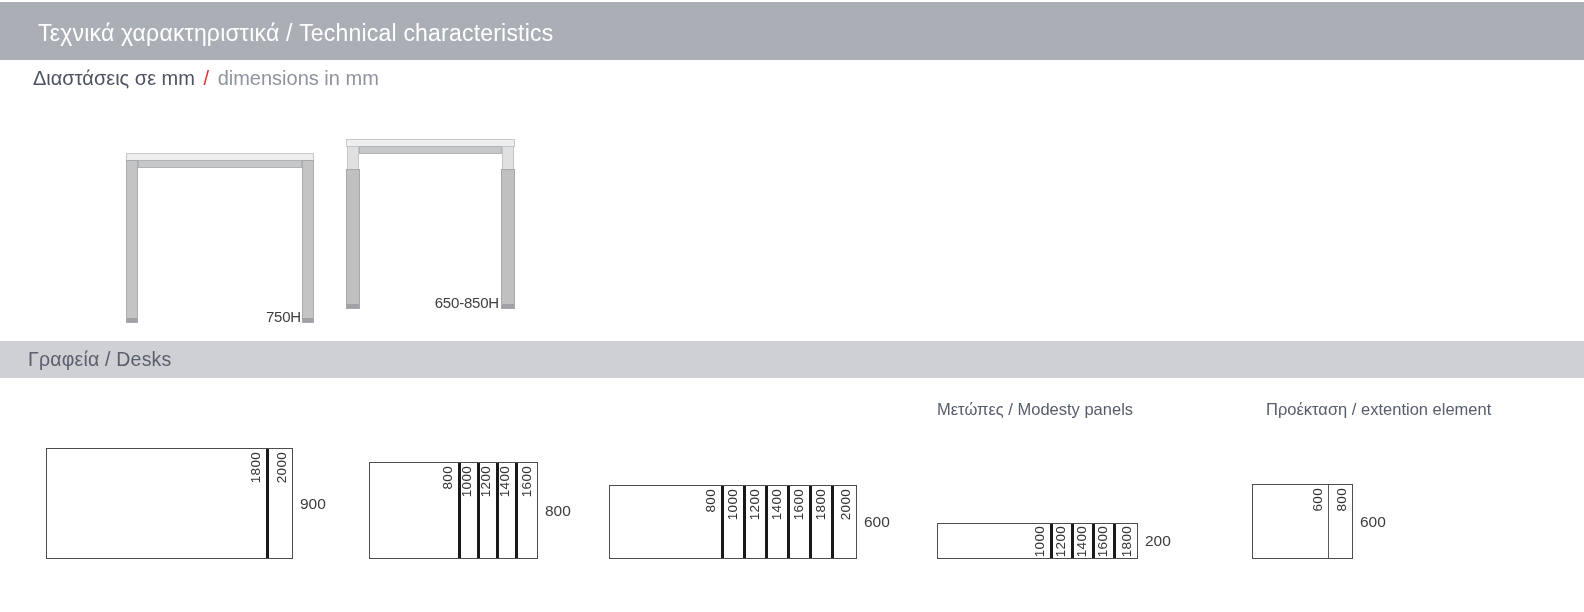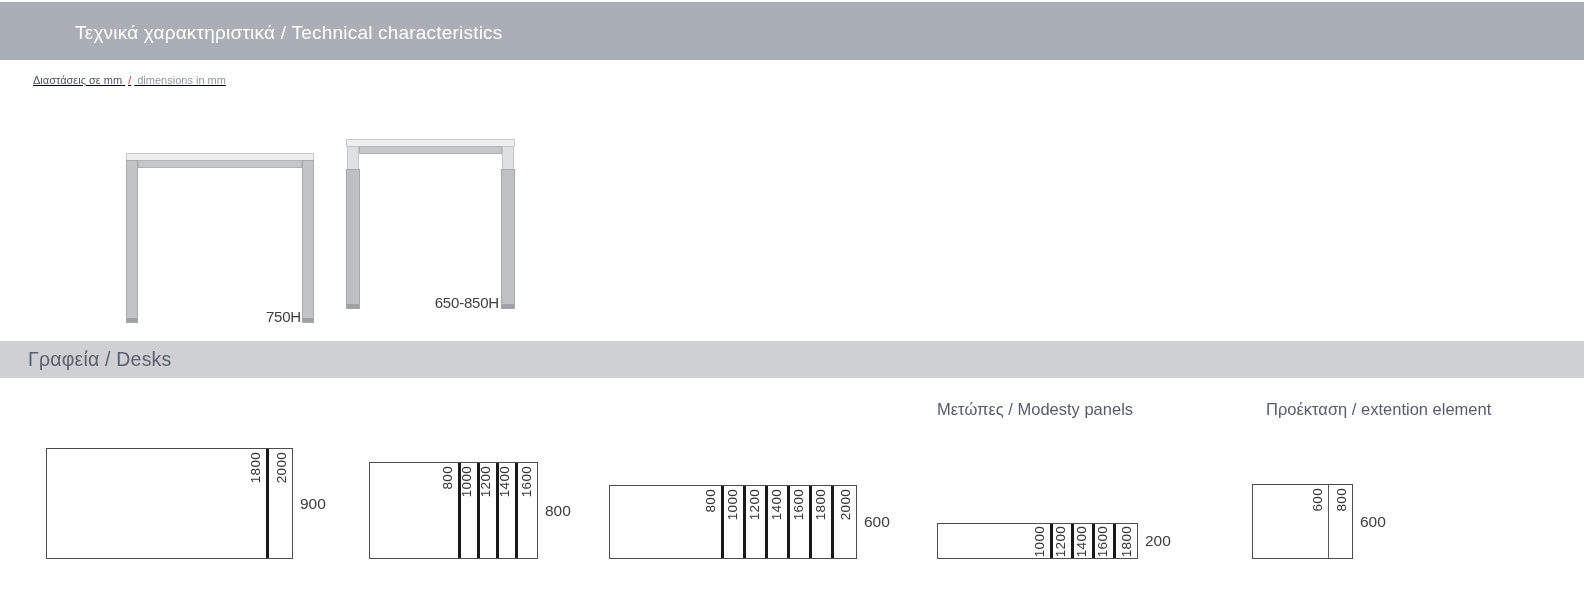--- a/index.html
+++ b/index.html
@@ -11,31 +11,31 @@
   }
   .abs { position:absolute; }
 
   
   .bar-main {
     left:0; top:2px; width:1584px; height:58px;
     background:#aaafb6; display:flex; align-items:center;
     padding-left:38px; box-sizing:border-box;
   }
   .bar-main .bar-title {
-    color:#ffffff; font-size:19px; letter-spacing:0.2px; padding-top:4px;margin-left:37px;
+    color:#ffffff; font-size:23px; letter-spacing:0.2px; padding-top:4px;
   }
   .bar-sub {
     left:0; top:341px; width:1584px; height:37px;
     background:#ced0d4; display:flex; align-items:center;
     padding-left:28px; box-sizing:border-box;
   }
   .bar-sub .bar-title { color:#5a5f6d; font-size:19.5px; letter-spacing:0.2px; }
 
   
-  .dim-note { left:33px; top:74px; font-size:11px; white-space:nowrap;text-decoration:underline; }
+  .dim-note { left:33px; top:67px; font-size:20px; white-space:nowrap; }
   .dim-note .gr { color:#4c5260; }
   .dim-note .sep { color:#e03236; padding:0 3px; }
   .dim-note .en { color:#8e939e; }
 
   
   .frame { position:absolute; }
   .tabletop {
     position:absolute; left:0; top:0; right:0; height:8px;
     background:#eeeeef; border:1px solid #c8c9cb; box-sizing:border-box;
   }

